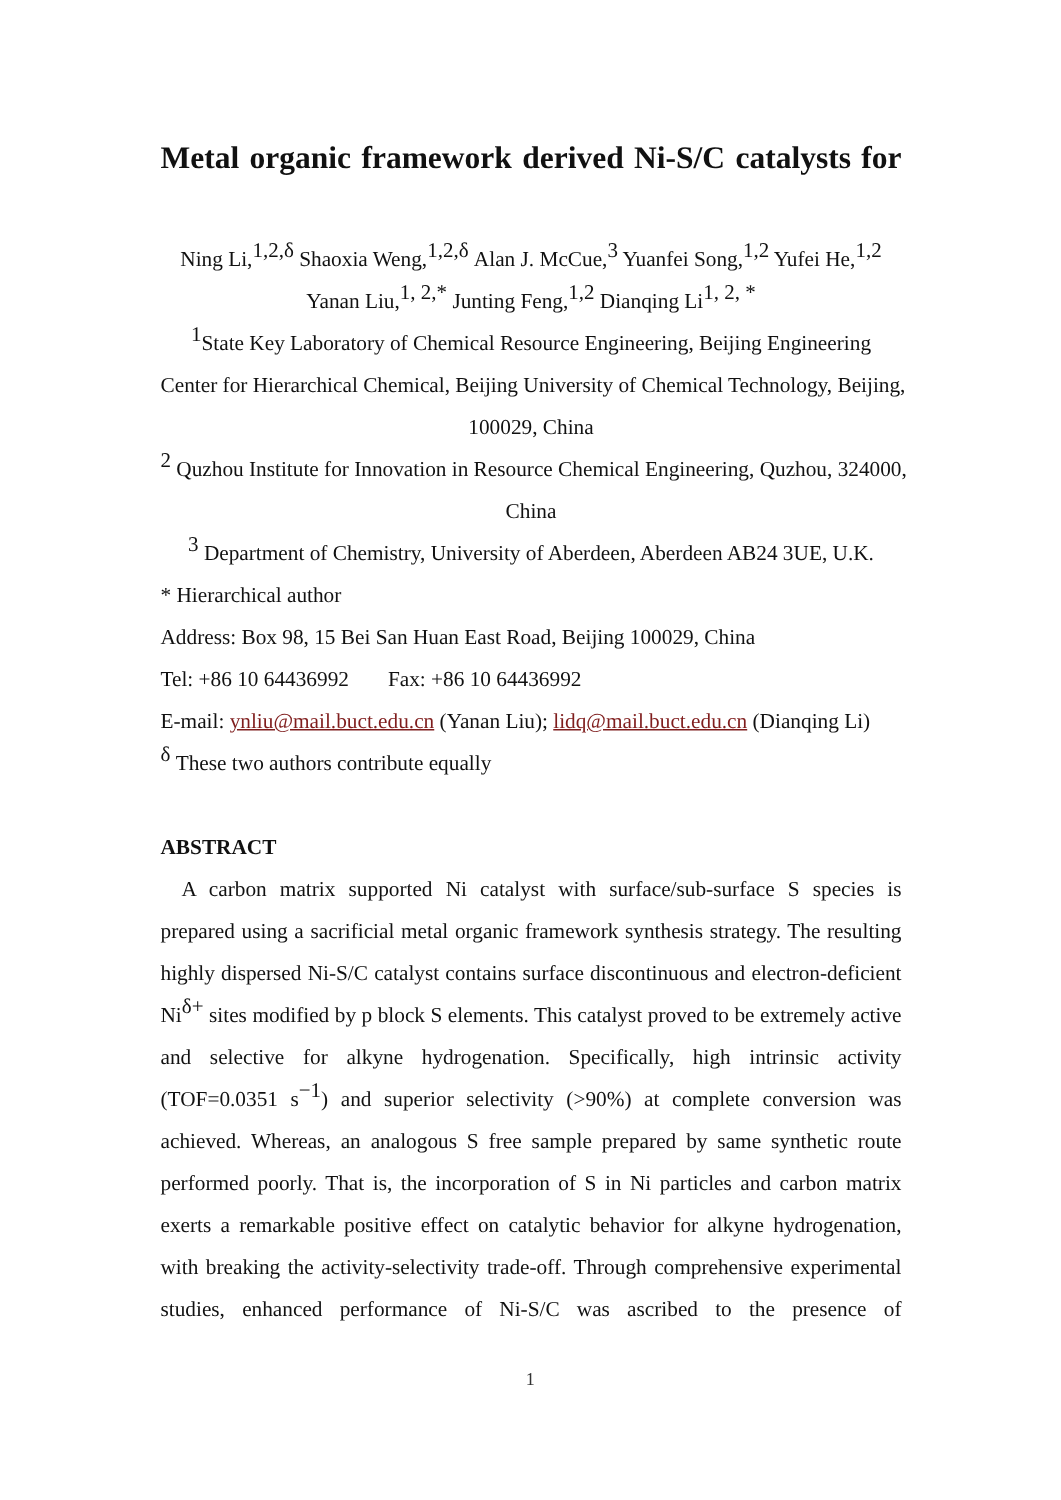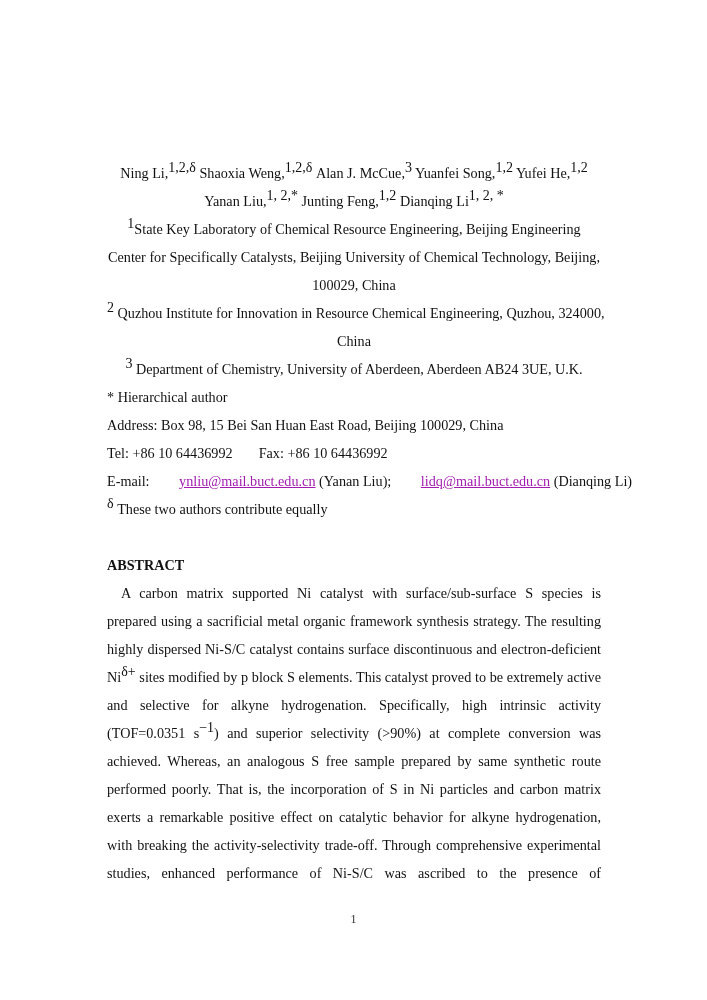--- a/index.html
+++ b/index.html
@@ -8,40 +8,41 @@
     .page { position: absolute; left: 107px; top: 0; width: 494px; }
     .title { position: absolute; left: 0; width: 494px; font-weight: bold; font-size: 21px;
              line-height: 38px; top: 86px; text-align: justify; text-align-last: left; margin: 0; }
     .title .l1 { display: block; text-align: justify; text-align-last: justify; }
     .title .l2 { display: block; }
     .line { position: absolute; left: 0; width: 494px; font-size: 14.2px; white-space: nowrap; margin: 0; }
     .center { text-align: center; }
     .it { }
     sup { font-size: 14px; line-height: 0; vertical-align: 6px; }
     .justify { text-align: justify; text-align-last: justify; white-space: normal; }
-    a.email { color: #a21caf; text-decoration: underline; margin-left: 26px; }
+    a.email { color: #7f1d1d; text-decoration: underline; }
     .abstract-head { font-weight: bold; }
     .pagenum { position: absolute; top: 912px; left: 0; width: 707px; text-align: center; font-size: 12px; color: #333; }
   </style>
 </head>
 <body>
 
 <div class="page">
   <h1 class="title">
+    <span class="l1">Metal organic framework derived Ni-S/C catalysts for</span>
   </h1>
 
   <p class="line center" style="top:165px">
     <span>Ning Li,</span><sup>1,2,δ</sup><span> Shaoxia Weng,</span><sup>1,2,δ</sup><span> Alan J. McCue,</span><sup>3</sup><span> Yuanfei Song,</span><sup>1,2</sup><span> Yufei He,</span><sup>1,2</sup>
   </p>
   <p class="line center" style="top:193px">
     <span>Yanan Liu,</span><sup>1, 2,*</sup><span> Junting Feng,</span><sup>1,2</sup><span> Dianqing Li</span><sup>1, 2, *</sup>
   </p>
 
   <p class="line center it" style="top:221px"><sup>1</sup><span>State Key Laboratory of Chemical Resource Engineering, Beijing Engineering</span></p>
-  <p class="line center it" style="top:249px">Center for Specifically Catalysts, Beijing University of Chemical Technology, Beijing,</p>
+  <p class="line center it" style="top:249px">Center for Hierarchical Chemical, Beijing University of Chemical Technology, Beijing,</p>
   <p class="line center it" style="top:277px">100029, China</p>
   <p class="line center it" style="top:305px"><sup>2</sup><span> Quzhou Institute for Innovation in Resource Chemical Engineering, Quzhou, 324000,</span></p>
   <p class="line center it" style="top:333px">China</p>
   <p class="line center it" style="top:361px"><sup>3</sup><span> Department of Chemistry, University of Aberdeen, Aberdeen AB24 3UE, U.K.</span></p>
 
   <p class="line" style="top:389px">* Hierarchical author</p>
   <p class="line" style="top:417px">Address: Box 98, 15 Bei San Huan East Road, Beijing 100029, China</p>
   <p class="line" style="top:445px">
     <span>Tel: +86 10 64436992</span><span style="display:inline-block;width:26px"></span><span>Fax: +86 10 64436992</span>
   </p>

